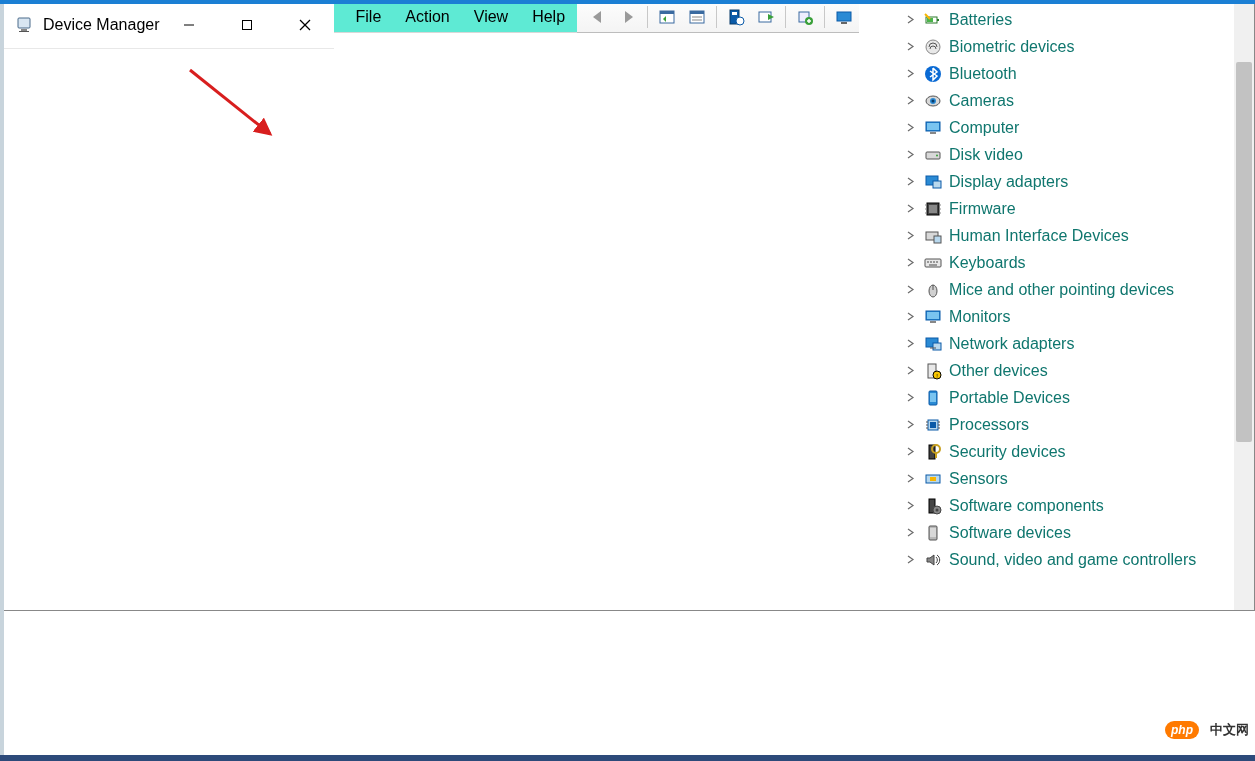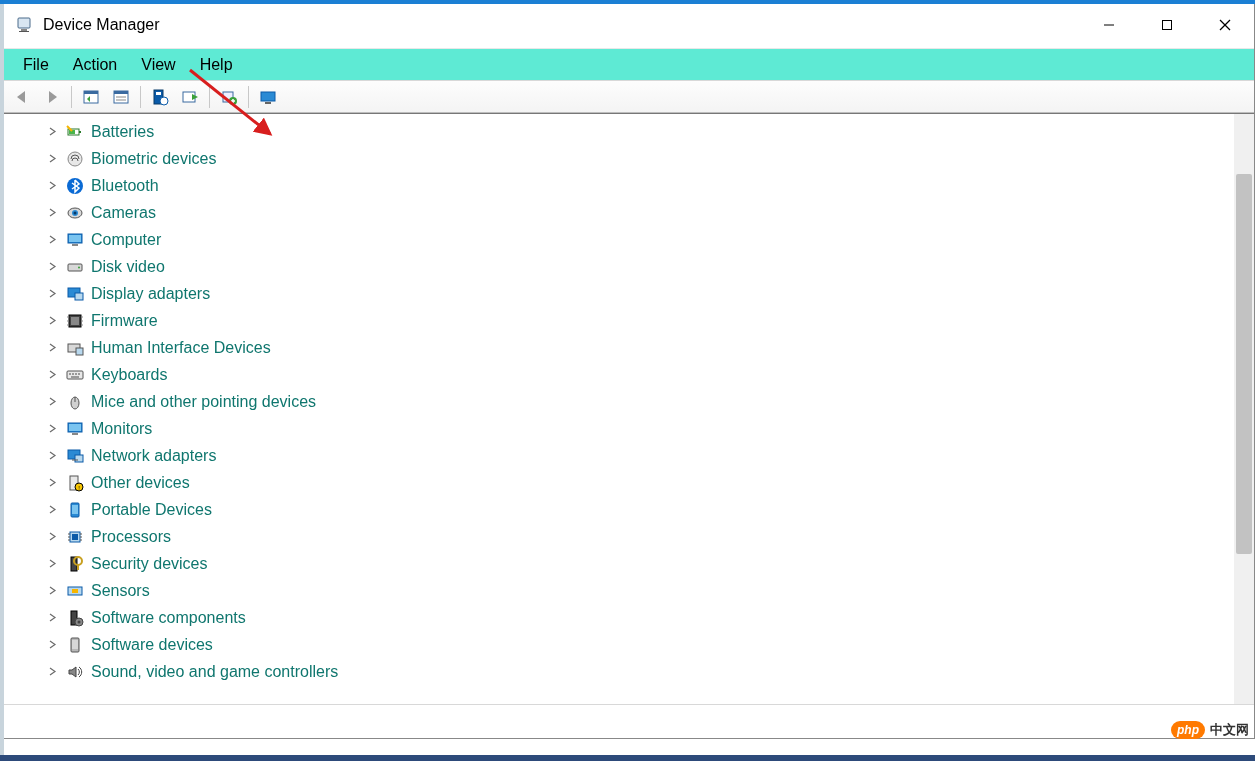--- a/index.html
+++ b/index.html
@@ -1,19 +1,19 @@
 <!DOCTYPE html>
 <html><head>
 <meta charset="utf-8">
 <style>
   * { box-sizing: border-box; margin: 0; padding: 0; }
   html, body { width: 1255px; height: 761px; overflow: hidden; font-family: "Segoe UI", Tahoma, sans-serif; background: #fff; }
   body { position: relative; }
 
-  .window { width: 1255px; height: 739px; background: #fff; display: flex; flex-direction: column; border: 1px solid #888; }
+  .window { width: 1255px; height: 611px; background: #fff; display: flex; flex-direction: row; border: 1px solid #888; }
 
   
   .titlebar { height: 48px; display: flex; align-items: center; padding-left: 14px; background: #fff; border-bottom: 1px solid #e8e8e8; }
   .titlebar .app-icon { width: 18px; height: 18px; margin-right: 10px; display:flex; align-items:center; justify-content:center;}
   .titlebar .title { font-size: 16px; color: #000; }
   .titlebar .spacer { flex: 1; }
   .win-controls { display: flex; height: 100%; }
   .win-btn { width: 58px; height: 100%; display: flex; align-items: center; justify-content: center; color: #000; }
   .win-btn svg { width: 12px; height: 12px; }
 
@@ -38,21 +38,21 @@
   .tree-label { white-space: nowrap; }
 
   
   .scrollbar { width: 20px; background: #f0f0f0; position: relative; }
   .scroll-thumb { position: absolute; left: 2px; right: 2px; top: 60px; height: 380px; background: #c2c2c2; border-radius: 2px;}
 
   
   .bottombar { height: 34px; background: #fff; border-top: 1px solid #d8d8d8; }
 
   
-  .watermark { position: absolute; right: 6px; bottom: 22px; display:flex; align-items:center; gap:5px; font-size:13px; font-weight:bold; color:#333;padding-left:34px; }
+  .watermark { position: absolute; right: 6px; bottom: 22px; display:flex; align-items:center; gap:11px; font-size:13px; font-weight:bold; color:#333;padding-left:34px; }
   .watermark .pill { background:#ff7a00; color:#fff; padding:2px 6px; border-radius:10px; font-style:italic; font-weight:bold; font-size:12px;}
 
   
   .arrow-overlay { position:absolute; left:180px; top:62px; pointer-events:none; }
   .arrow-overlay svg { width:100px; height:80px; }
 
   
   .top-strip { height:4px; background:#1b7fd4; position:absolute; top:0; left:0; right:0; z-index:5;}
   .bottom-strip { height:6px; background:#2d4a7a; position:absolute; bottom:0; left:0; right:0; z-index:5;}
   .left-strip { width:4px; background:#c8d4dc; position:absolute; top:4px; bottom:6px; left:0; z-index:5;}

